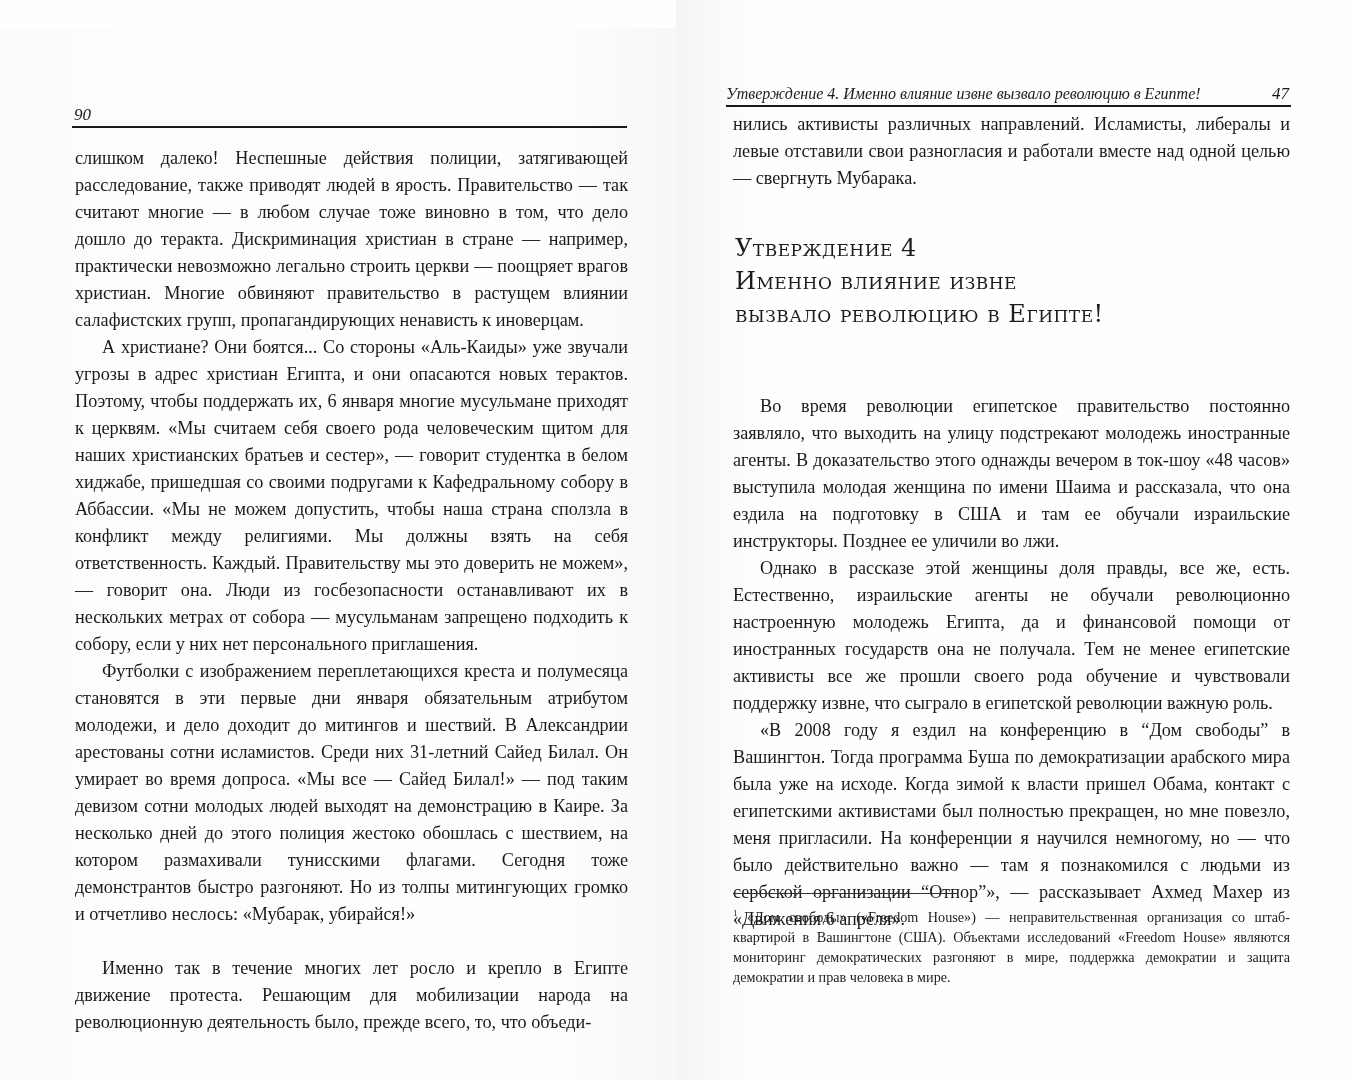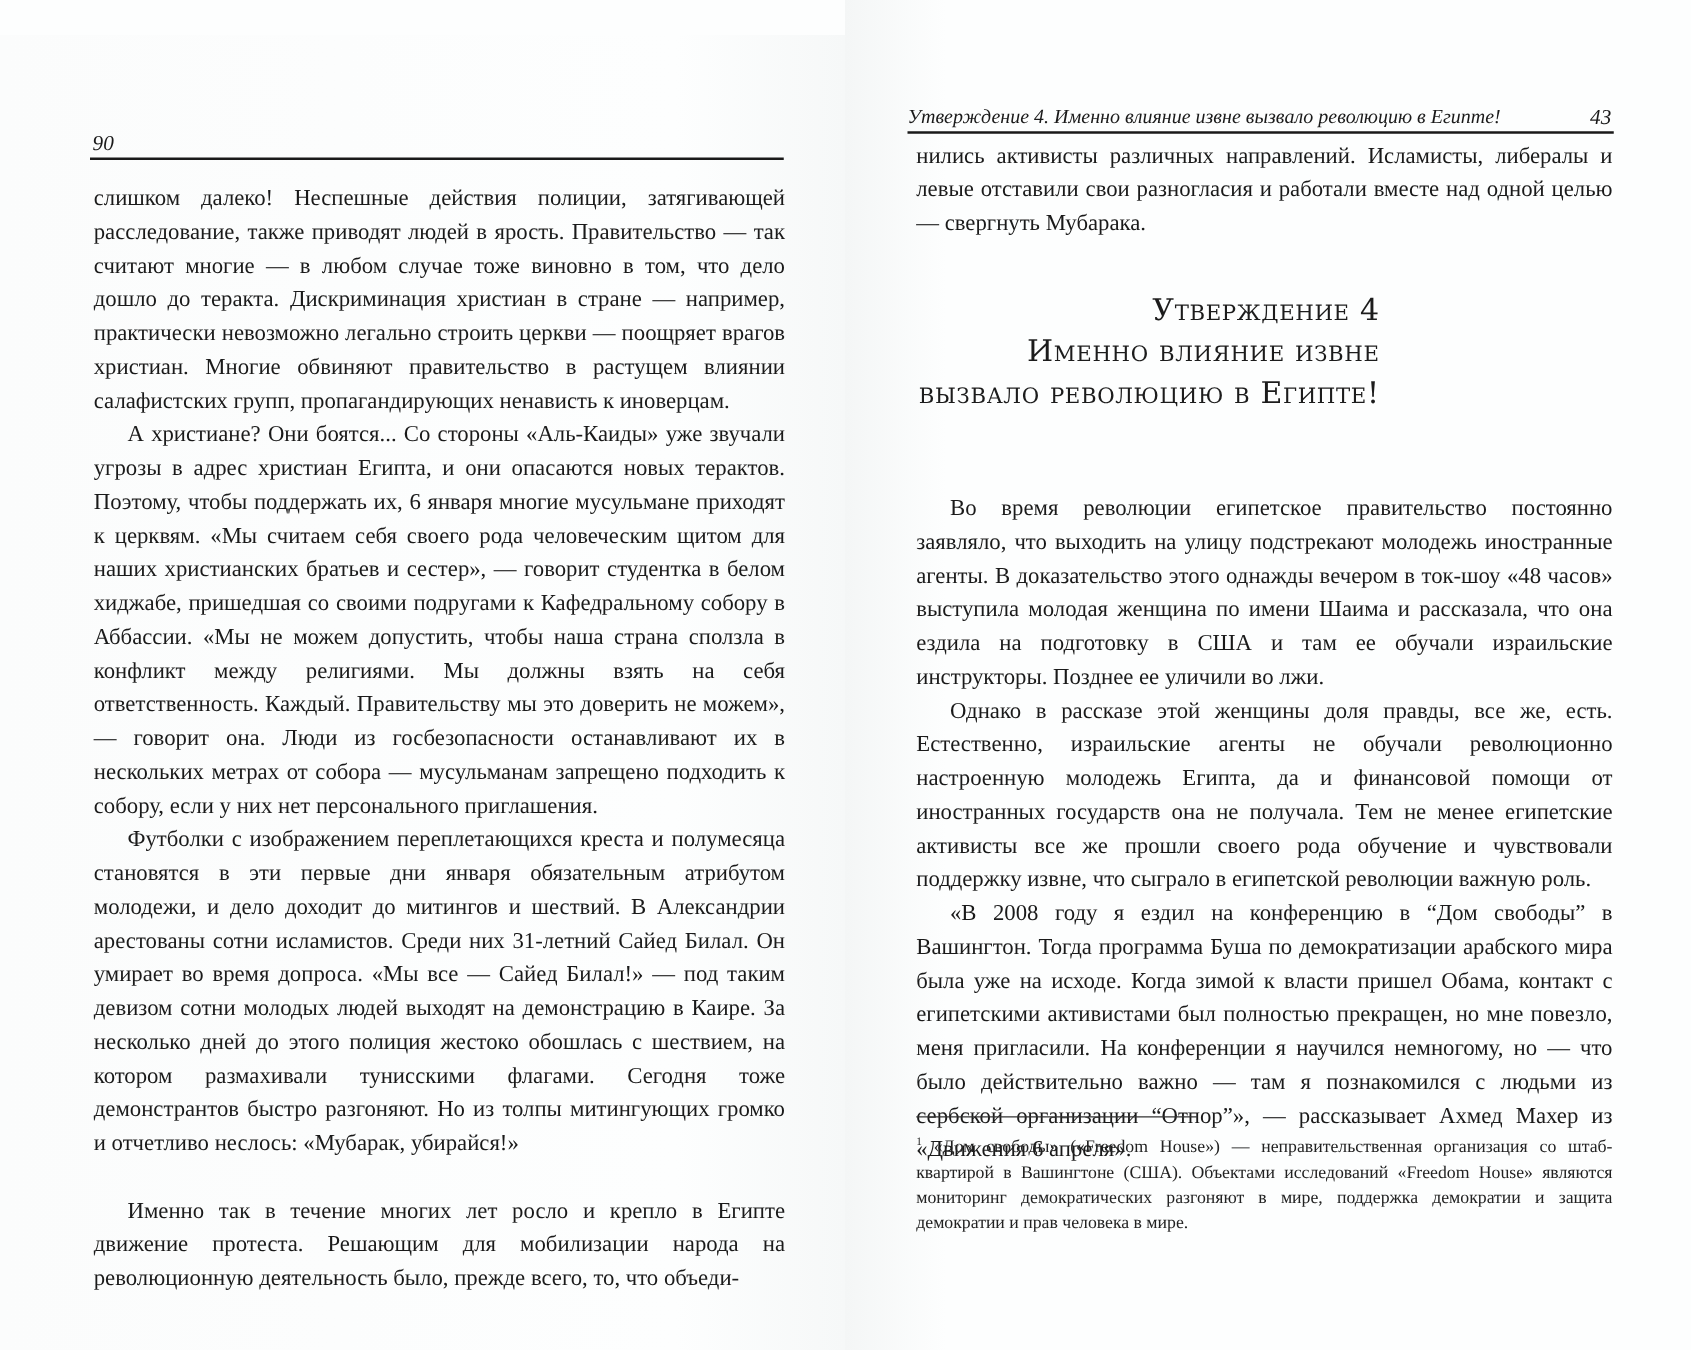--- a/index.html
+++ b/index.html
@@ -39,21 +39,20 @@
   .body-text p.indent { text-indent: 27px; }
   .body-text p.gap-before { margin-top: 27px; }
 
   .chapter-heading {
     position: absolute; left: 59px; top: 232px;
     font-family: "DejaVu Serif", serif;
     font-size: 24px; line-height: 33px;
     font-variant: small-caps;
     letter-spacing: 0.5px;
     color: #1c1c1c;
-    text-align: right;
   }
   .chapter-heading div { white-space: nowrap; }
 
   .page-right .body-text.second { top: 381px; margin-top: 12px; }
 
   .footnote-rule {
     position: absolute; left: 57px; top: 893px; width: 225px;
     border-top: 1px solid #333;
   }
   .footnote {
@@ -74,21 +73,21 @@
     <p>слишком далеко! Неспешные действия полиции, затягивающей расследование, также приводят людей в ярость. Правительство — так считают многие — в любом случае тоже виновно в том, что дело дошло до теракта. Дискриминация христиан в стране — например, практически невозможно легально строить церкви — поощряет врагов христиан. Многие обвиняют правительство в растущем влиянии салафистских групп, пропагандирующих ненависть к иноверцам.</p>
     <p class="indent">А христиане? Они боятся... Со стороны «Аль-Каиды» уже звучали угрозы в адрес христиан Египта, и они опасаются новых терактов. Поэтому, чтобы поддержать их, 6 января многие мусульмане приходят к церквям. «Мы считаем себя своего рода человеческим щитом для наших христианских братьев и сестер», — говорит студентка в белом хиджабе, пришедшая со своими подругами к Кафедральному собору в Аббассии. «Мы не можем допустить, чтобы наша страна сползла в конфликт между религиями. Мы должны взять на себя ответственность. Каждый. Правительству мы это доверить не можем», — говорит она. Люди из госбезопасности останавливают их в нескольких метрах от собора — мусульманам запрещено подходить к собору, если у них нет персонального приглашения.</p>
     <p class="indent">Футболки с изображением переплетающихся креста и полумесяца становятся в эти первые дни января обязательным атрибутом молодежи, и дело доходит до митингов и шествий. В Александрии арестованы сотни исламистов. Среди них 31-летний Сайед Билал. Он умирает во время допроса. «Мы все — Сайед Билал!» — под таким девизом сотни молодых людей выходят на демонстрацию в Каире. За несколько дней до этого полиция жестоко обошлась с шествием, на котором размахивали тунисскими флагами. Сегодня тоже демонстрантов быстро разгоняют. Но из толпы митингующих громко и отчетливо неслось: «Мубарак, убирайся!»</p>
     <p class="indent gap-before">Именно так в течение многих лет росло и крепло в Египте движение протеста. Решающим для мобилизации народа на революционную деятельность было, прежде всего, то, что объеди-</p>
   </div>
 </div>
 
 <div class="page page-right">
   <div class="running-head">
     <span class="title">Утверждение 4. Именно влияние извне вызвало революцию в Египте!</span>
-    <span class="folio">43</span>
+    <span class="folio">47</span>
   </div>
   <div class="body-text">
     <p>нились активисты различных направлений. Исламисты, либералы и левые отставили свои разногласия и работали вместе над одной целью — свергнуть Мубарака.</p>
   </div>
   <div class="chapter-heading">
     <div>Утверждение 4</div>
     <div>Именно влияние извне</div>
     <div>вызвало революцию в Египте!</div>
   </div>
   <div class="body-text second">

